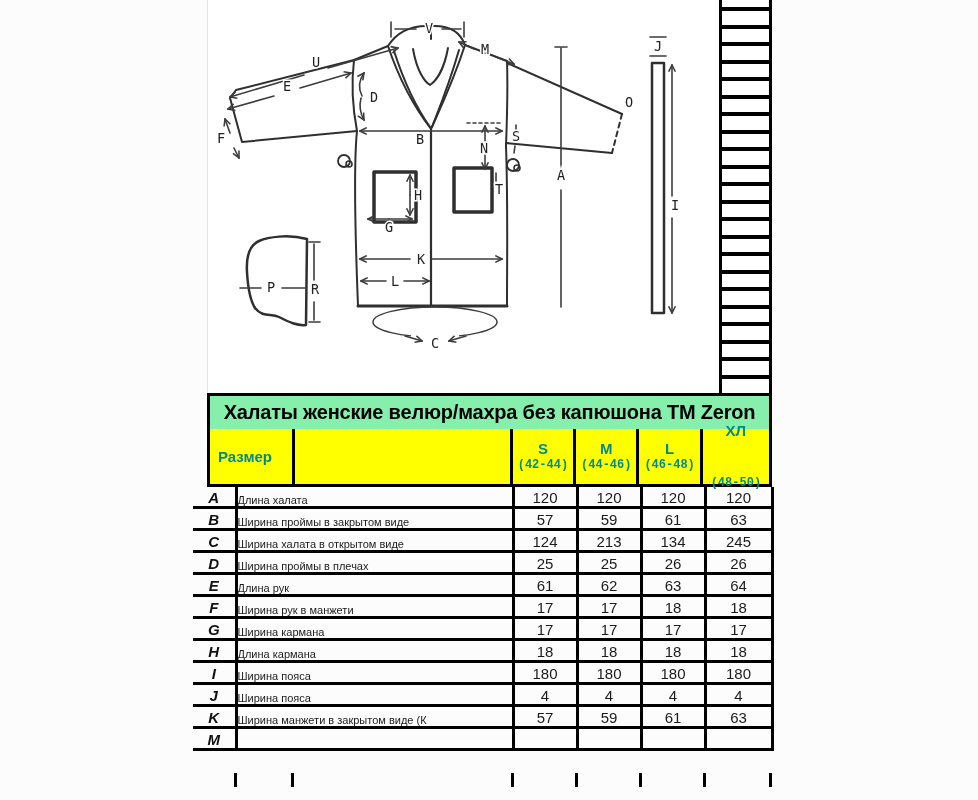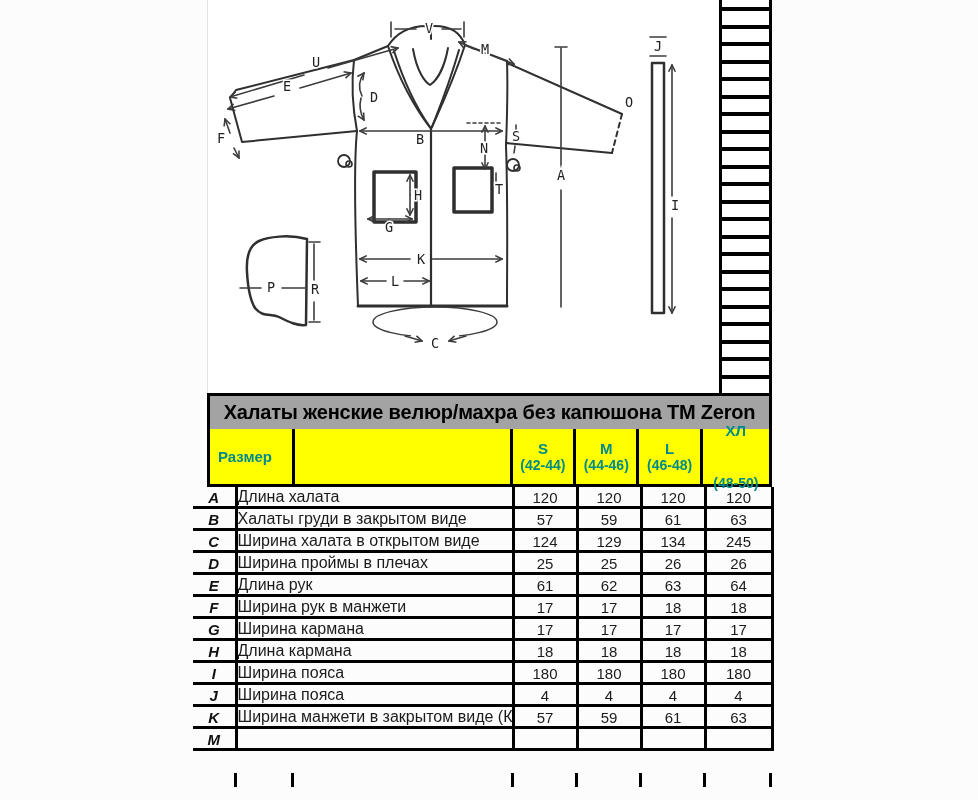--- a/index.html
+++ b/index.html
@@ -13,42 +13,42 @@
   .diagram svg{display:block;}
 
   
   .ladder{position:absolute;left:719px;top:0;width:53px;height:393px;box-sizing:border-box;
           border-left:3px solid #000;border-right:3px solid #000;
           background:repeating-linear-gradient(to bottom,#fff 0px,#fff 13.5px,#000 13.5px,#000 17.5px);
           background-position:0 -6px;}
 
   
   .title-row{position:absolute;left:207px;top:393px;width:565px;height:39px;box-sizing:border-box;
-             border:3px solid #000;background:#a3a3a3;display:flex;align-items:center;justify-content:center;
+             border:3px solid #000;background:#86efac;display:flex;align-items:center;justify-content:center;
              font-weight:bold;font-size:20px;letter-spacing:-0.2px;color:#000;}
 
   
   .header-row{position:absolute;left:207px;top:429px;width:565px;height:58px;box-sizing:border-box;
               border-left:3px solid #000;border-right:3px solid #000;border-bottom:3px solid #000;
               display:flex;background:#ffff00;}
   .header-row .hcell{box-sizing:border-box;border-right:3px solid #000;color:#008b8b;font-weight:bold;
                      display:flex;flex-direction:column;align-items:center;justify-content:center;
                      font-size:15px;line-height:17px;}
   .header-row .hcell:last-child{border-right:none;}
   .hc-razmer{width:86px;align-items:flex-start !important;justify-content:center;padding-left:8px;}
   .hc-empty{width:220px;}
   .hc-size{width:64px;}
   .hc-size:last-child{width:67px;gap:36px;}
-  .hc-range{font-size:14px;}
+  .hc-range{font-size:12px;font-family:Liberation Mono, monospace;}
 
   
   table.meas{position:absolute;left:193px;top:487px;width:579px;border-collapse:collapse;table-layout:fixed;}
   table.meas td{border-bottom:3px solid #000;height:19px;vertical-align:bottom;padding:0;overflow:hidden;}
   td.lt{text-align:center;font-weight:bold;font-style:italic;font-size:15px;color:#111;}
-  td.ds{border-left:3px solid #000;padding-left:5px;font-size:16px;white-space:nowrap;}
+  td.ds{border-left:3px solid #000;padding-left:5px;font-size:11px;white-space:nowrap;}
   td.vl{border-left:3px solid #000;text-align:center;font-size:15px;margin-top:40px;}
   td.vl-last{border-right:3px solid #000;vertical-align:middle;padding-bottom:2px;}
 
   .stub{position:absolute;top:773px;width:3px;height:14px;background:#000;}
 
   
   .lbl{font-family:"DejaVu Sans Mono","Liberation Mono",monospace;font-size:13.5px;fill:#222;
        paint-order:stroke;stroke:#ffffff;stroke-width:3px;text-anchor:middle;}
 </style>
 </head>
@@ -237,31 +237,31 @@
       <tr>
         <td class="lt">A</td>
         <td class="ds">Длина халата</td>
         <td class="vl">120</td>
         <td class="vl">120</td>
         <td class="vl">120</td>
         <td class="vl vl-last">120</td>
       </tr>
       <tr>
         <td class="lt">B</td>
-        <td class="ds">Халаты груди в закрытом виде</td>
+        <td class="ds">Ширина проймы в закрытом виде</td>
         <td class="vl">57</td>
         <td class="vl">59</td>
         <td class="vl">61</td>
         <td class="vl vl-last">63</td>
       </tr>
       <tr>
         <td class="lt">C</td>
         <td class="ds">Ширина халата в открытом виде</td>
         <td class="vl">124</td>
-        <td class="vl">129</td>
+        <td class="vl">213</td>
         <td class="vl">134</td>
         <td class="vl vl-last">245</td>
       </tr>
       <tr>
         <td class="lt">D</td>
         <td class="ds">Ширина проймы в плечах</td>
         <td class="vl">25</td>
         <td class="vl">25</td>
         <td class="vl">26</td>
         <td class="vl vl-last">26</td>

